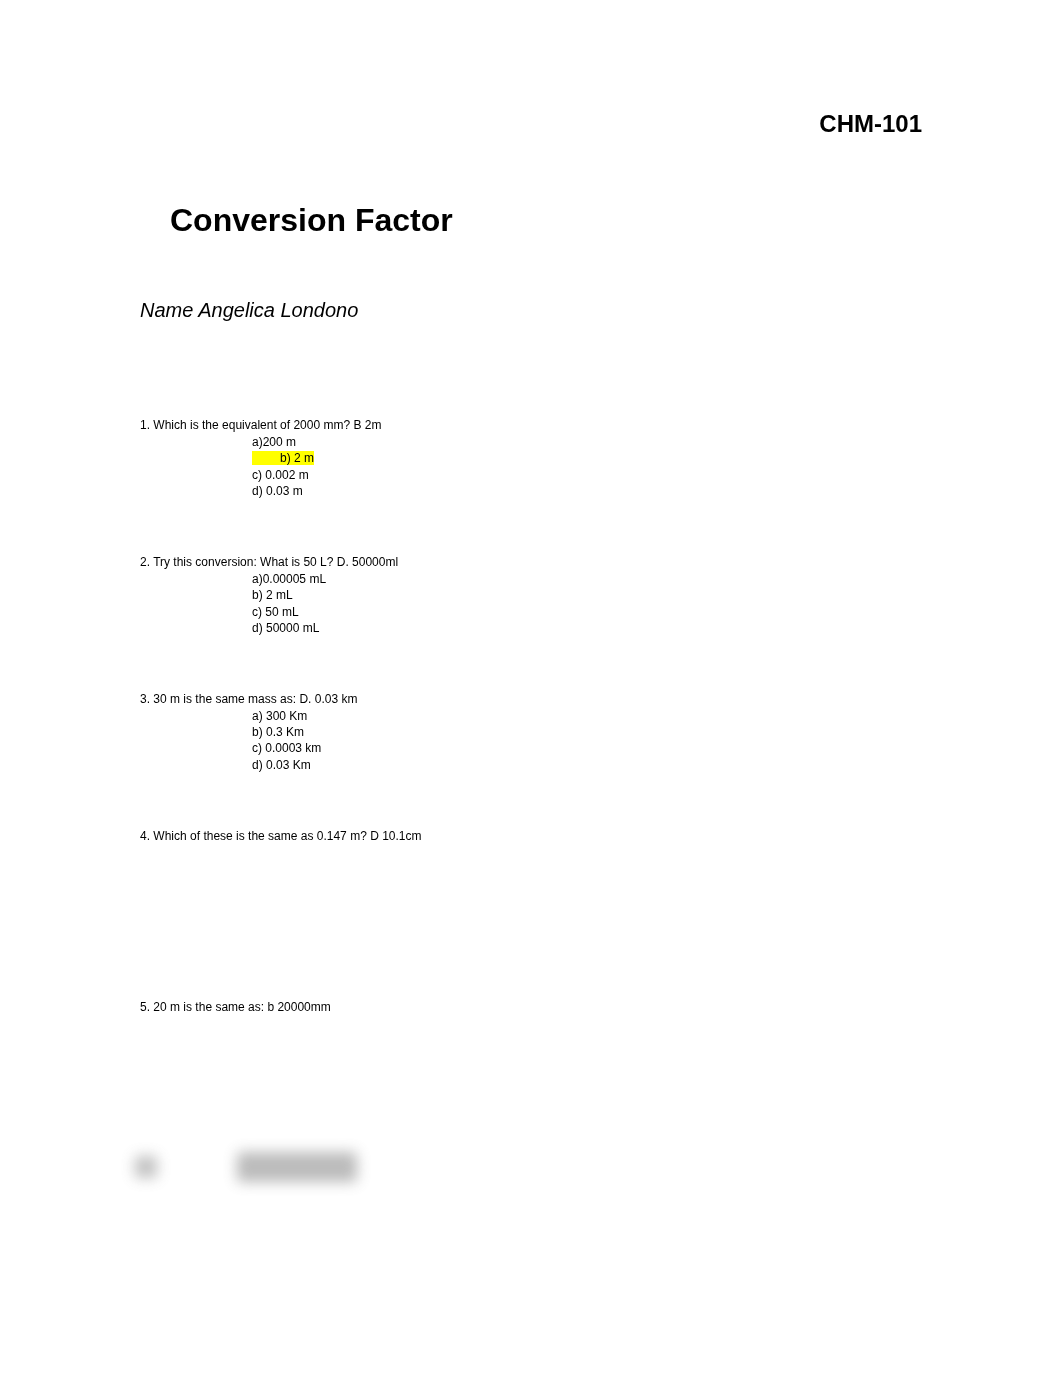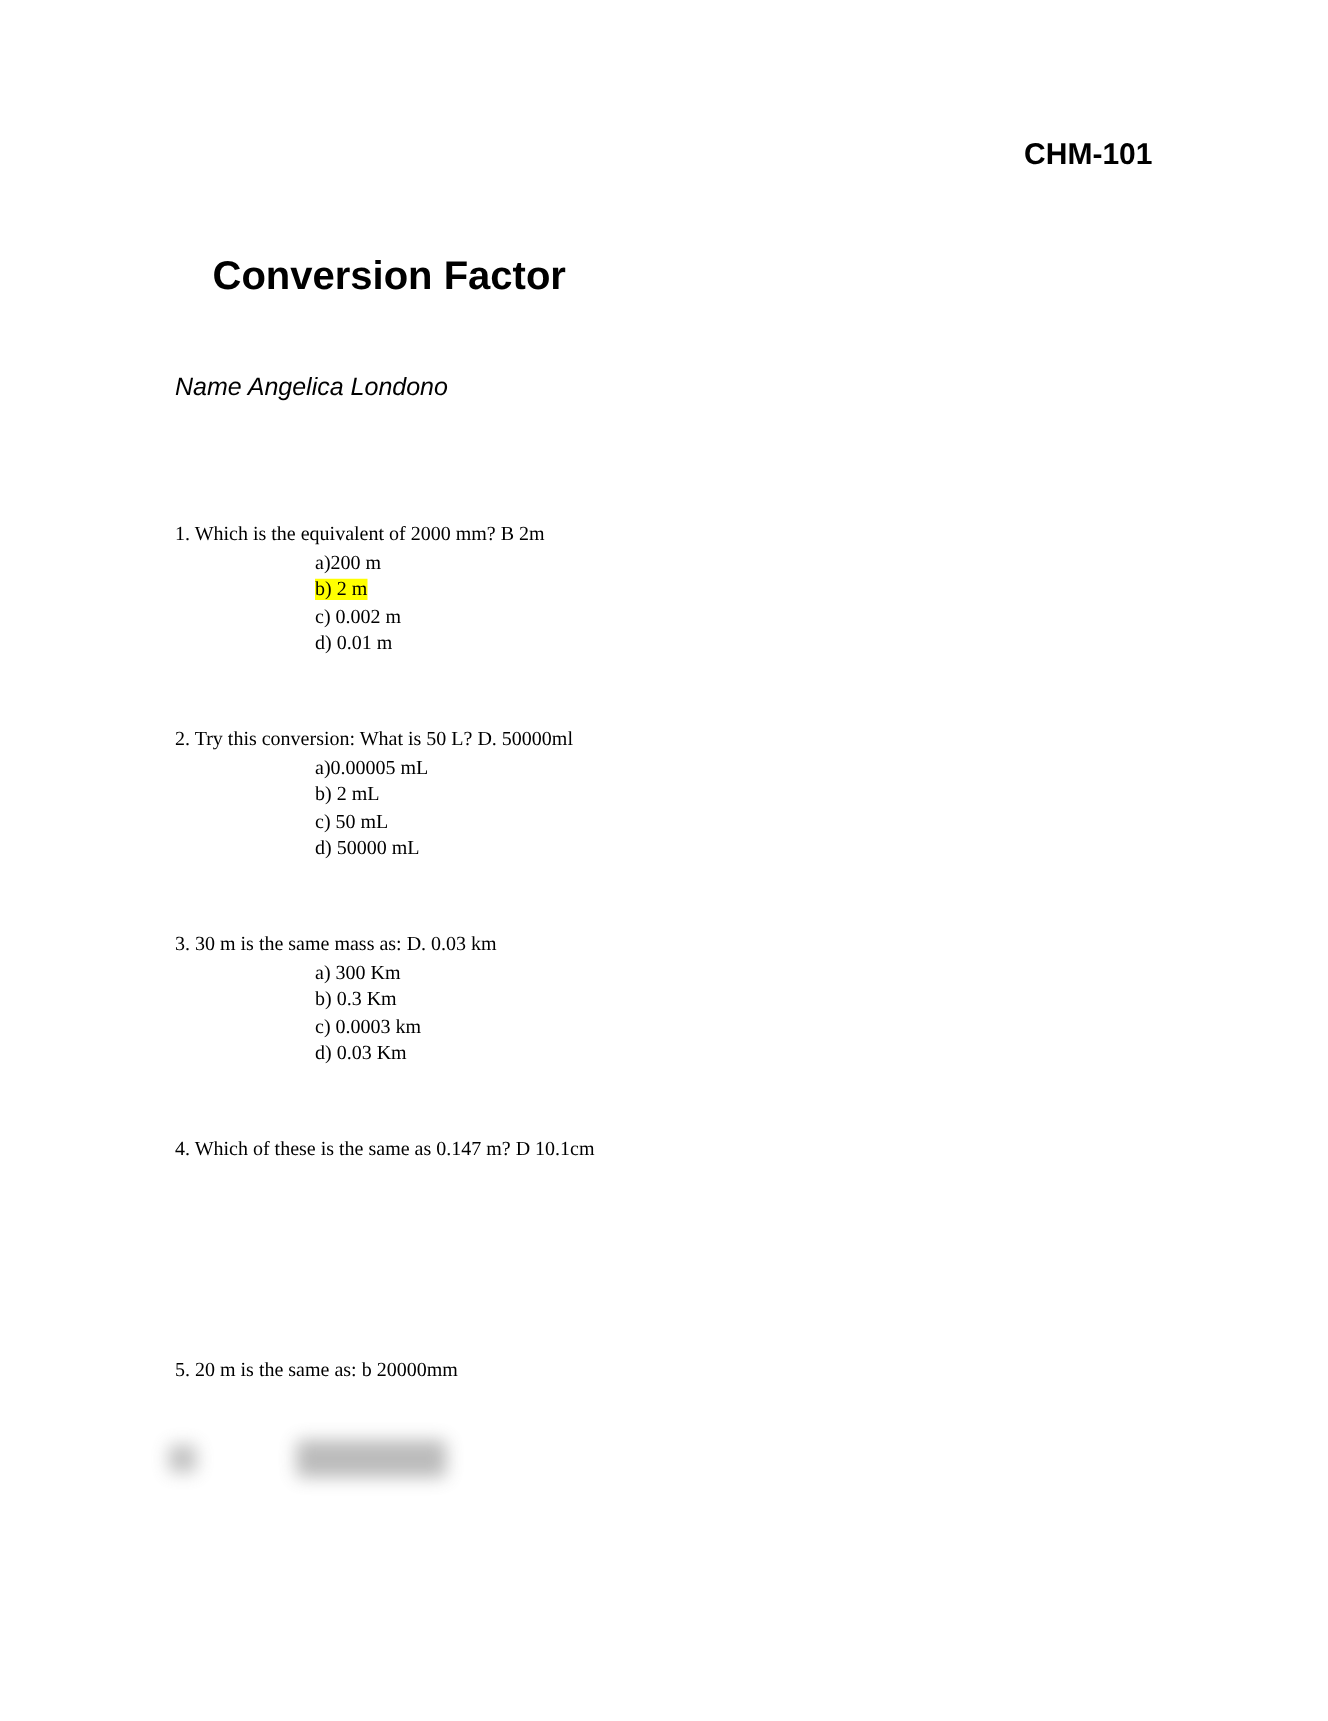--- a/index.html
+++ b/index.html
@@ -31,37 +31,37 @@
       font-weight: bold;
       margin-left: 30px;
       margin-bottom: 60px;
     }
     .name-line {
       font-size: 20px;
       margin-bottom: 95px;
       font-style: italic;
     }
     .question {
-      font-size: 16px;
+      font-size: 12px;
       line-height: 1.35;
       margin-bottom: 55px;
-      font-family: Liberation Serif, serif;
     }
     .q-text {
       margin-bottom: 1px;
     }
     .options {
       padding-left: 112px;
     }
     .opt {
       white-space: pre;
     }
     .highlight {
       background: #ffff00;
       display: inline;
+      padding-left: 28px;
     }
     .q5 {
       margin-top: 155px;
     }
     .blur-area {
       position: absolute;
       bottom: 195px;
       left: 135px;
       display: flex;
       align-items: center;
@@ -97,21 +97,21 @@
 
   <div class="question">
     <div class="q-text">
       <span>1.</span>
       <span>Which is the equivalent of 2000 mm? B 2m</span>
     </div>
     <div class="options">
       <div class="opt">a)200 m</div>
       <div class="opt"><span class="highlight">b) 2 m</span> </div>
       <div class="opt">c) 0.002 m</div>
-      <div class="opt">d) 0.01 m</div>
+      <div class="opt">d) 0.03 m</div>
     </div>
   </div>
 
   <div class="question">
     <div class="q-text">
       <span>2.</span>
       <span>Try this conversion: What is 50 L? D. 50000ml</span>
     </div>
     <div class="options">
       <div class="opt">a)0.00005 mL</div>

